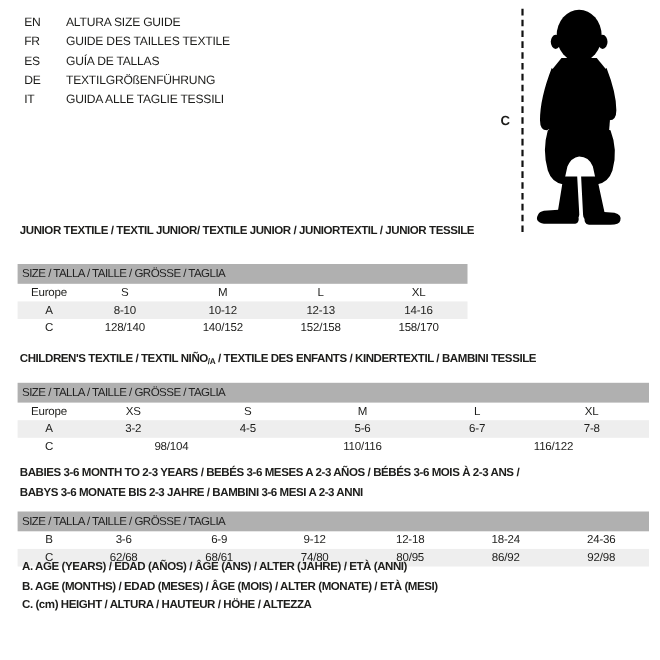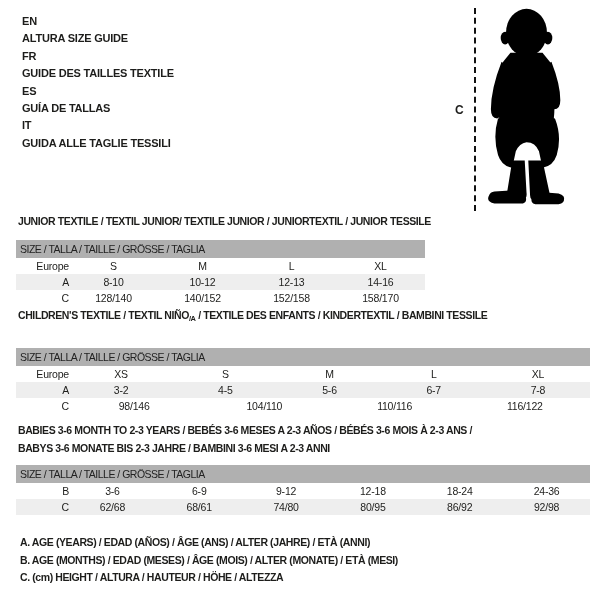--- a/index.html
+++ b/index.html
@@ -3,64 +3,68 @@
 <meta charset="utf-8">
 <style>
   html,body{margin:0;padding:0;}
   body{
     width:600px;height:600px;position:relative;background:#ffffff;
     font-family:"Liberation Sans", sans-serif;color:var(--text,#1d1d1b);
     overflow:hidden;
   }
   
   .lang-block{position:absolute;left:22px;top:13px;}
-  .lang-row{display:flex;font-weight:bold;font-size:11px;line-height:17.4px;letter-spacing:-0.2px;flex-direction:column;}
+  .lang-row{display:flex;font-weight:normal;font-size:11px;line-height:17.4px;letter-spacing:-0.2px;}
   .lang-code{width:38px;}
   
   .figure{position:absolute;left:450px;top:4px;width:135px;height:212px;}
   .measure-line{position:absolute;left:24px;top:4px;height:203px;width:0;border-left:2px dashed #111;}
   .measure-label{position:absolute;left:5px;top:99px;font-weight:bold;font-size:12px;}
   .silhouette{position:absolute;left:32px;top:3px;width:89px;height:201px;}
   
   .sec-title{position:absolute;left:18px;font-weight:bold;font-size:10.5px;line-height:13px;letter-spacing:-0.4px;white-space:nowrap;}
-  .title1{top:215px;text-align:right;}
-  .title2{top:309px;}
+  .title1{top:204px;text-align:right;}
+  .title2{top:320px;}
   .title3{top:422px;line-height:17.5px;}
   .sub{font-size:7.5px;vertical-align:-2px;}
   
   .table{position:absolute;left:16px;font-size:10.5px;letter-spacing:-0.2px;}
   .t1{top:240px;width:409px;}
   .t2{top:348px;width:574px;}
   .t3{top:465px;width:574px;}
   .size-header{
     background:var(--table-header-bg,#b0b0b0);height:18px;line-height:18px;
     padding-left:4px;letter-spacing:-0.5px;color:#222;
   }
   .trow{display:flex;height:16px;line-height:16px;}
   .trow.alt{background:var(--row-alt-bg,#eeeeee);}
   .cell{flex:1;text-align:center;}
-  .cell.label{flex:0 0 49px;text-align:right;padding-left:4px;}
+  .cell.label{flex:0 0 49px;text-align:center;padding-left:4px;}
   
-  .notes{position:absolute;left:20px;top:534px;font-weight:bold;font-size:10.5px;line-height:17.5px;letter-spacing:-0.4px;}
+  .notes{position:absolute;left:20px;top:507px;font-weight:bold;font-size:10.5px;line-height:17.5px;letter-spacing:-0.4px;}
 </style>
 </head>
 <body>
 
 <div class="lang-block">
   <div class="lang-row">
     <span class="lang-code">EN</span>
     <span>ALTURA SIZE GUIDE</span>
   </div>
   <div class="lang-row">
     <span class="lang-code">FR</span>
     <span>GUIDE DES TAILLES TEXTILE</span>
   </div>
   <div class="lang-row">
     <span class="lang-code">ES</span>
     <span>GUÍA DE TALLAS</span>
+  </div>
+  <div class="lang-row">
+    <span class="lang-code">DE</span>
+    <span>TEXTILGRÖßENFÜHRUNG</span>
   </div>
   <div class="lang-row">
     <span class="lang-code">IT</span>
     <span>GUIDA ALLE TAGLIE TESSILI</span>
   </div>
 </div>
 
 <div class="figure">
   <span class="measure-label">C</span>
   <div class="measure-line"></div>
@@ -123,22 +127,21 @@
   <div class="trow alt">
     <div class="cell label">A</div>
     <div class="cell">3-2</div>
     <div class="cell">4-5</div>
     <div class="cell">5-6</div>
     <div class="cell">6-7</div>
     <div class="cell">7-8</div>
   </div>
   <div class="trow">
     <div class="cell label">C</div>
-    <div class="cell">98/146</div>
-    <div class="cell">104/110</div>
+    <div class="cell">98/104</div>
     <div class="cell">110/116</div>
     <div class="cell">116/122</div>
   </div>
 </div>
 
 <div class="sec-title title3">
   <div>BABIES 3-6 MONTH TO 2-3 YEARS / BEBÉS 3-6 MESES A 2-3 AÑOS / BÉBÉS 3-6 MOIS À 2-3 ANS /</div>
   <div>BABYS 3-6 MONATE BIS 2-3 JAHRE / BAMBINI 3-6 MESI A 2-3 ANNI</div>
 </div>
 <div class="table t3">

